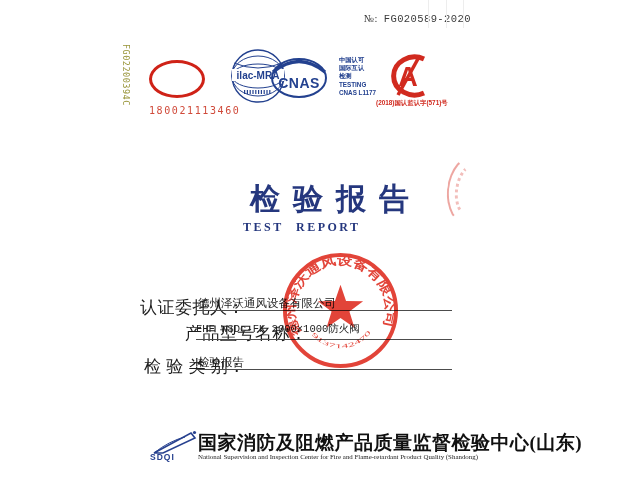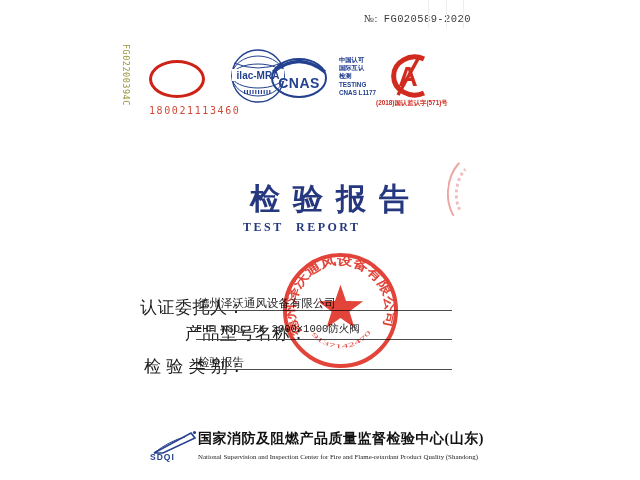--- a/index.html
+++ b/index.html
@@ -72,21 +72,21 @@
   .lbl3 { left:144px; top:355px; } .val3 { left:198px; top:355px; } .ln3 { left:196px; top:369px; width:256px; }
 
   
   .seal { left:281px; top:251px; width:119px; height:119px;
     opacity:.92; mix-blend-mode:multiply; }
 
   
   .sdqi-box { left:151px; top:429px; }
   .sdqi-text { left:150px; top:452px; font-family:"Liberation Sans",sans-serif;
     font-weight:bold; font-size:8.5px; color:#27418f; letter-spacing:1px; }
-  .footer-cn { left:198px; top:430px; font-size:14px; font-weight:bold;
+  .footer-cn { left:198px; top:430px; font-size:19px; font-weight:bold;
     color:#111; letter-spacing:.5px; white-space:nowrap; }
   .footer-en { left:198px; top:453px; font-size:6.9px; color:#222; white-space:nowrap; }
 </style>
 </head>
 <body>
 
 <div class="abs report-no">
   <span>№:</span><span class="num">FG020589-2020</span>
 </div>
 

